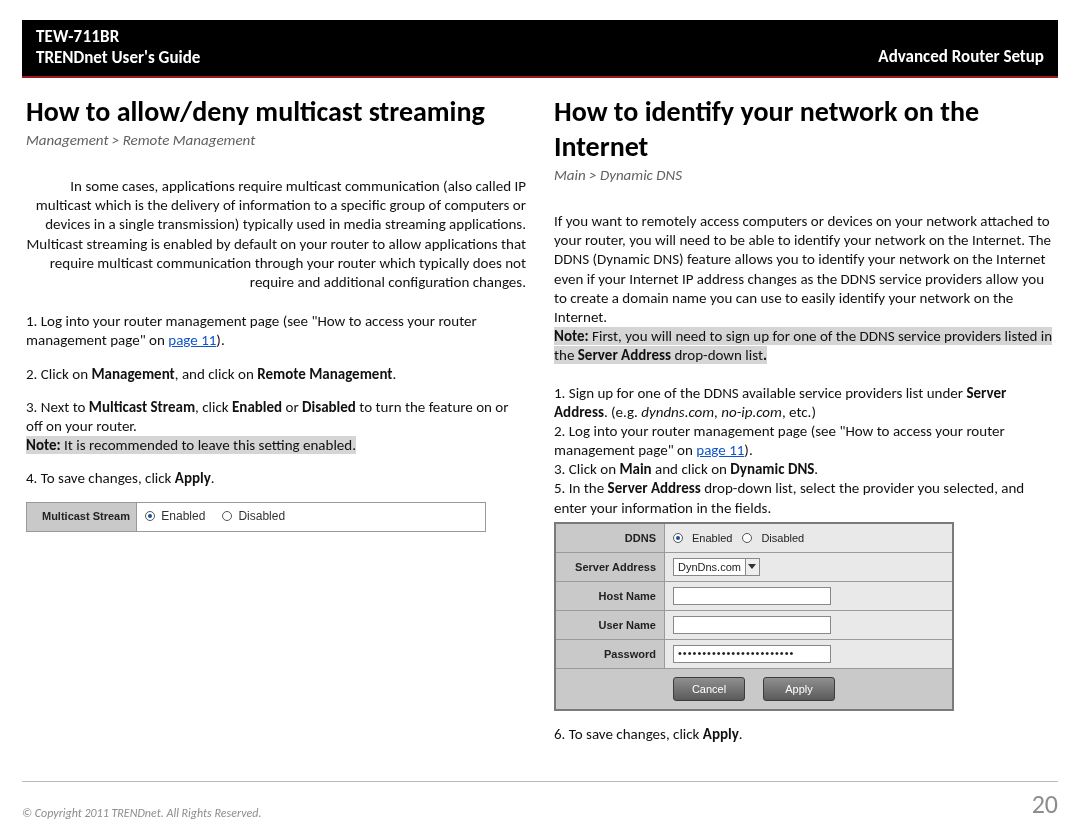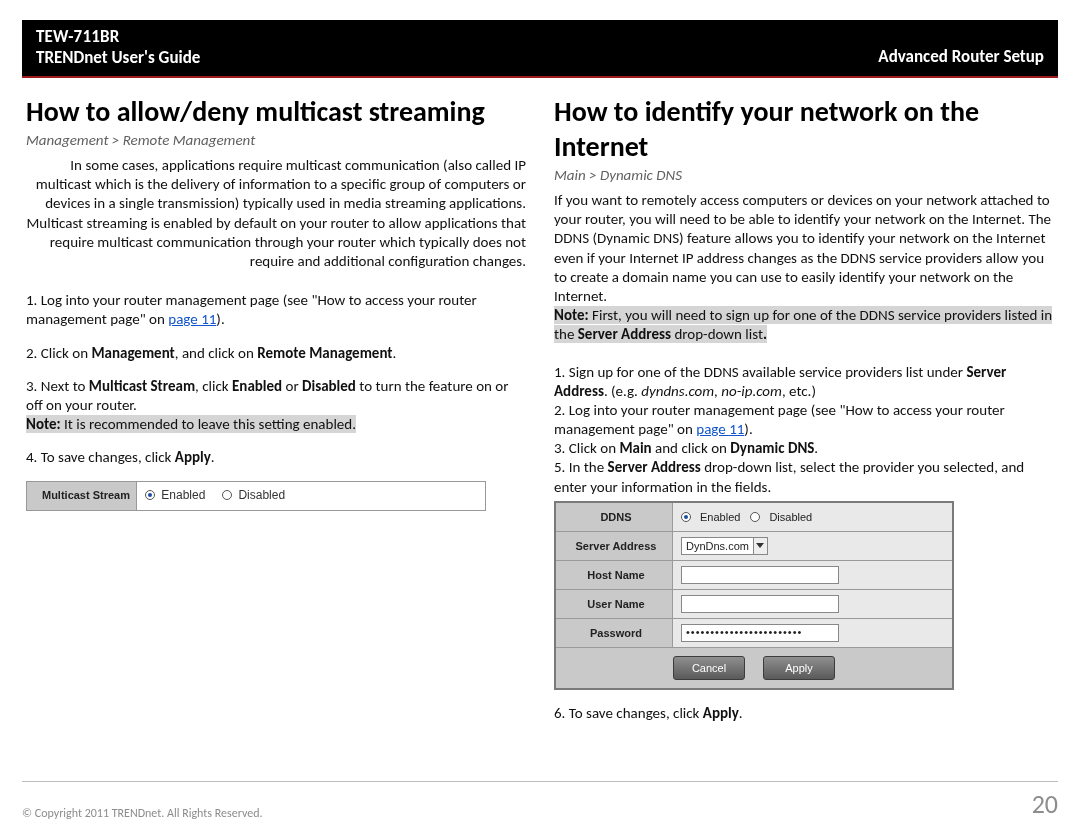--- a/index.html
+++ b/index.html
@@ -12,58 +12,58 @@
     display: flex; justify-content: space-between; 
     height: 58px;
   }
   .header-left { display: flex; flex-direction: column; }
   .model { font-weight: 700; font-size: 17px; letter-spacing: .2px; }
   .guide { font-weight: 600; font-size: 17px; }
   .section-title { font-weight: 700; font-size: 17px; margin-top: 20px; }
   .columns { display: flex; gap: 28px; padding: 10px 4px 0 4px; }
   .col { width: 50%; }
   .col h2 { font-weight: 700; font-size: 28px; margin: 6px 0 2px 0; }
-  .breadcrumb { font-style: italic; color: #616161; font-size: 15px; margin-bottom: 7px; }
+  .breadcrumb { font-style: italic; color: #616161; font-size: 15px; margin-bottom: 28px; }
   .body-text { font-size: 15px; line-height: 1.28; color: #111; }
   .para { margin-bottom: 20px; text-align: right; }
   .step { margin-bottom: 14px; }
   .link { color: #1155cc; text-decoration: underline; }
   .hl { background: #d5d5d5; }
   .bold { font-weight: 700; }
   .ital { font-style: italic; }
   
   
   .ms-form { border: 1px solid #999; width: 460px; margin-top: 8px; }
   .ms-row { display: flex; align-items: stretch; font-size: 12px; font-family: Arial, sans-serif; }
   .ms-label { width: 110px; background: #c9c9c9; text-align: right; padding: 6px 6px; font-weight: 700; border-right: 1px solid #999; color:#222; font-size:11px;}
   .ms-ctrl { flex: 1; background: #fff; padding: 6px 8px; color:#333;}
   .radio-dot { display:inline-block; width:10px; height:10px; border:1px solid #555; border-radius:50%; vertical-align:-1px; margin-right:3px; position:relative; background:#fff;}
   .radio-dot.sel::after{content:""; position:absolute; left:2px; top:2px; width:4px; height:4px; background:#1a4fa0; border-radius:50%;}
   
   
   .ddns-form { border: 2px solid #7a7a7a; width: 400px; margin: 4px 0 14px 0; font-family: Arial, sans-serif; font-size: 11px; color:#222;}
   .ddns-row { display:flex; align-items:stretch; border-bottom:1px solid #9a9a9a; background:#c9c9c9;}
   .ddns-row:last-of-type { border-bottom:none; }
-  .ddns-lab { width: 108px; text-align:center; padding:7px 8px 7px 4px; font-weight:700;margin-left:8px; }
+  .ddns-lab { width: 108px; text-align:right; padding:7px 8px 7px 4px; font-weight:700; }
   .ddns-cell { flex:1; background:#e9e9e9; padding:5px 8px; border-left:1px solid #9a9a9a; display:flex; align-items:center; gap:6px;}
   .dd-select { display:inline-flex; align-items:center; background:#fff; border:1px solid #888; height:18px; font-size:11px;}
   .dd-select span { padding:0 4px; }
   .dd-caret { width:14px; height:16px; border-left:1px solid #888; display:flex; align-items:center; justify-content:center; background:#eee;}
   .dd-caret::after { content:""; border-left:4px solid transparent; border-right:4px solid transparent; border-top:5px solid #333; }
   .tin { background:#fff; border:1px solid #888; height:18px; padding:0 4px; font-size:11px; }
   .tin.w1{ width:158px; } 
   .pw-dots { letter-spacing: 1px; }
   .ddns-btnrow { background:#c9c9c9; padding:8px; display:flex; justify-content:center; gap:18px; }
   .gbtn { display:inline-block; min-width:72px; text-align:center; font-weight:400; font-size:11px; color:#fff;
           padding:4px 8px; border:1px solid #3c3c3c; border-radius:3px;
           background: linear-gradient(#8f8f8f,#5a5a5a); }
   
   .footer { position:absolute; left:22px; right:22px; bottom:14px; border-top:1px solid #bbb; padding-top:6px;
             display:flex; justify-content:space-between; align-items:flex-end; }
-  .copyright { color:#8d8d8d; font-size:12px; }
+  .copyright { color:#8d8d8d; font-size:12px;font-style:italic; }
   .pagenum { color:#8d8d8d; font-size:26px; }
 </style>
 </head>
 <body>
 
 <div class="page">
   <div class="header-bar">
     <div class="header-left">
       <div class="model">TEW-711BR</div>
       <div class="guide">TRENDnet User's Guide</div>

